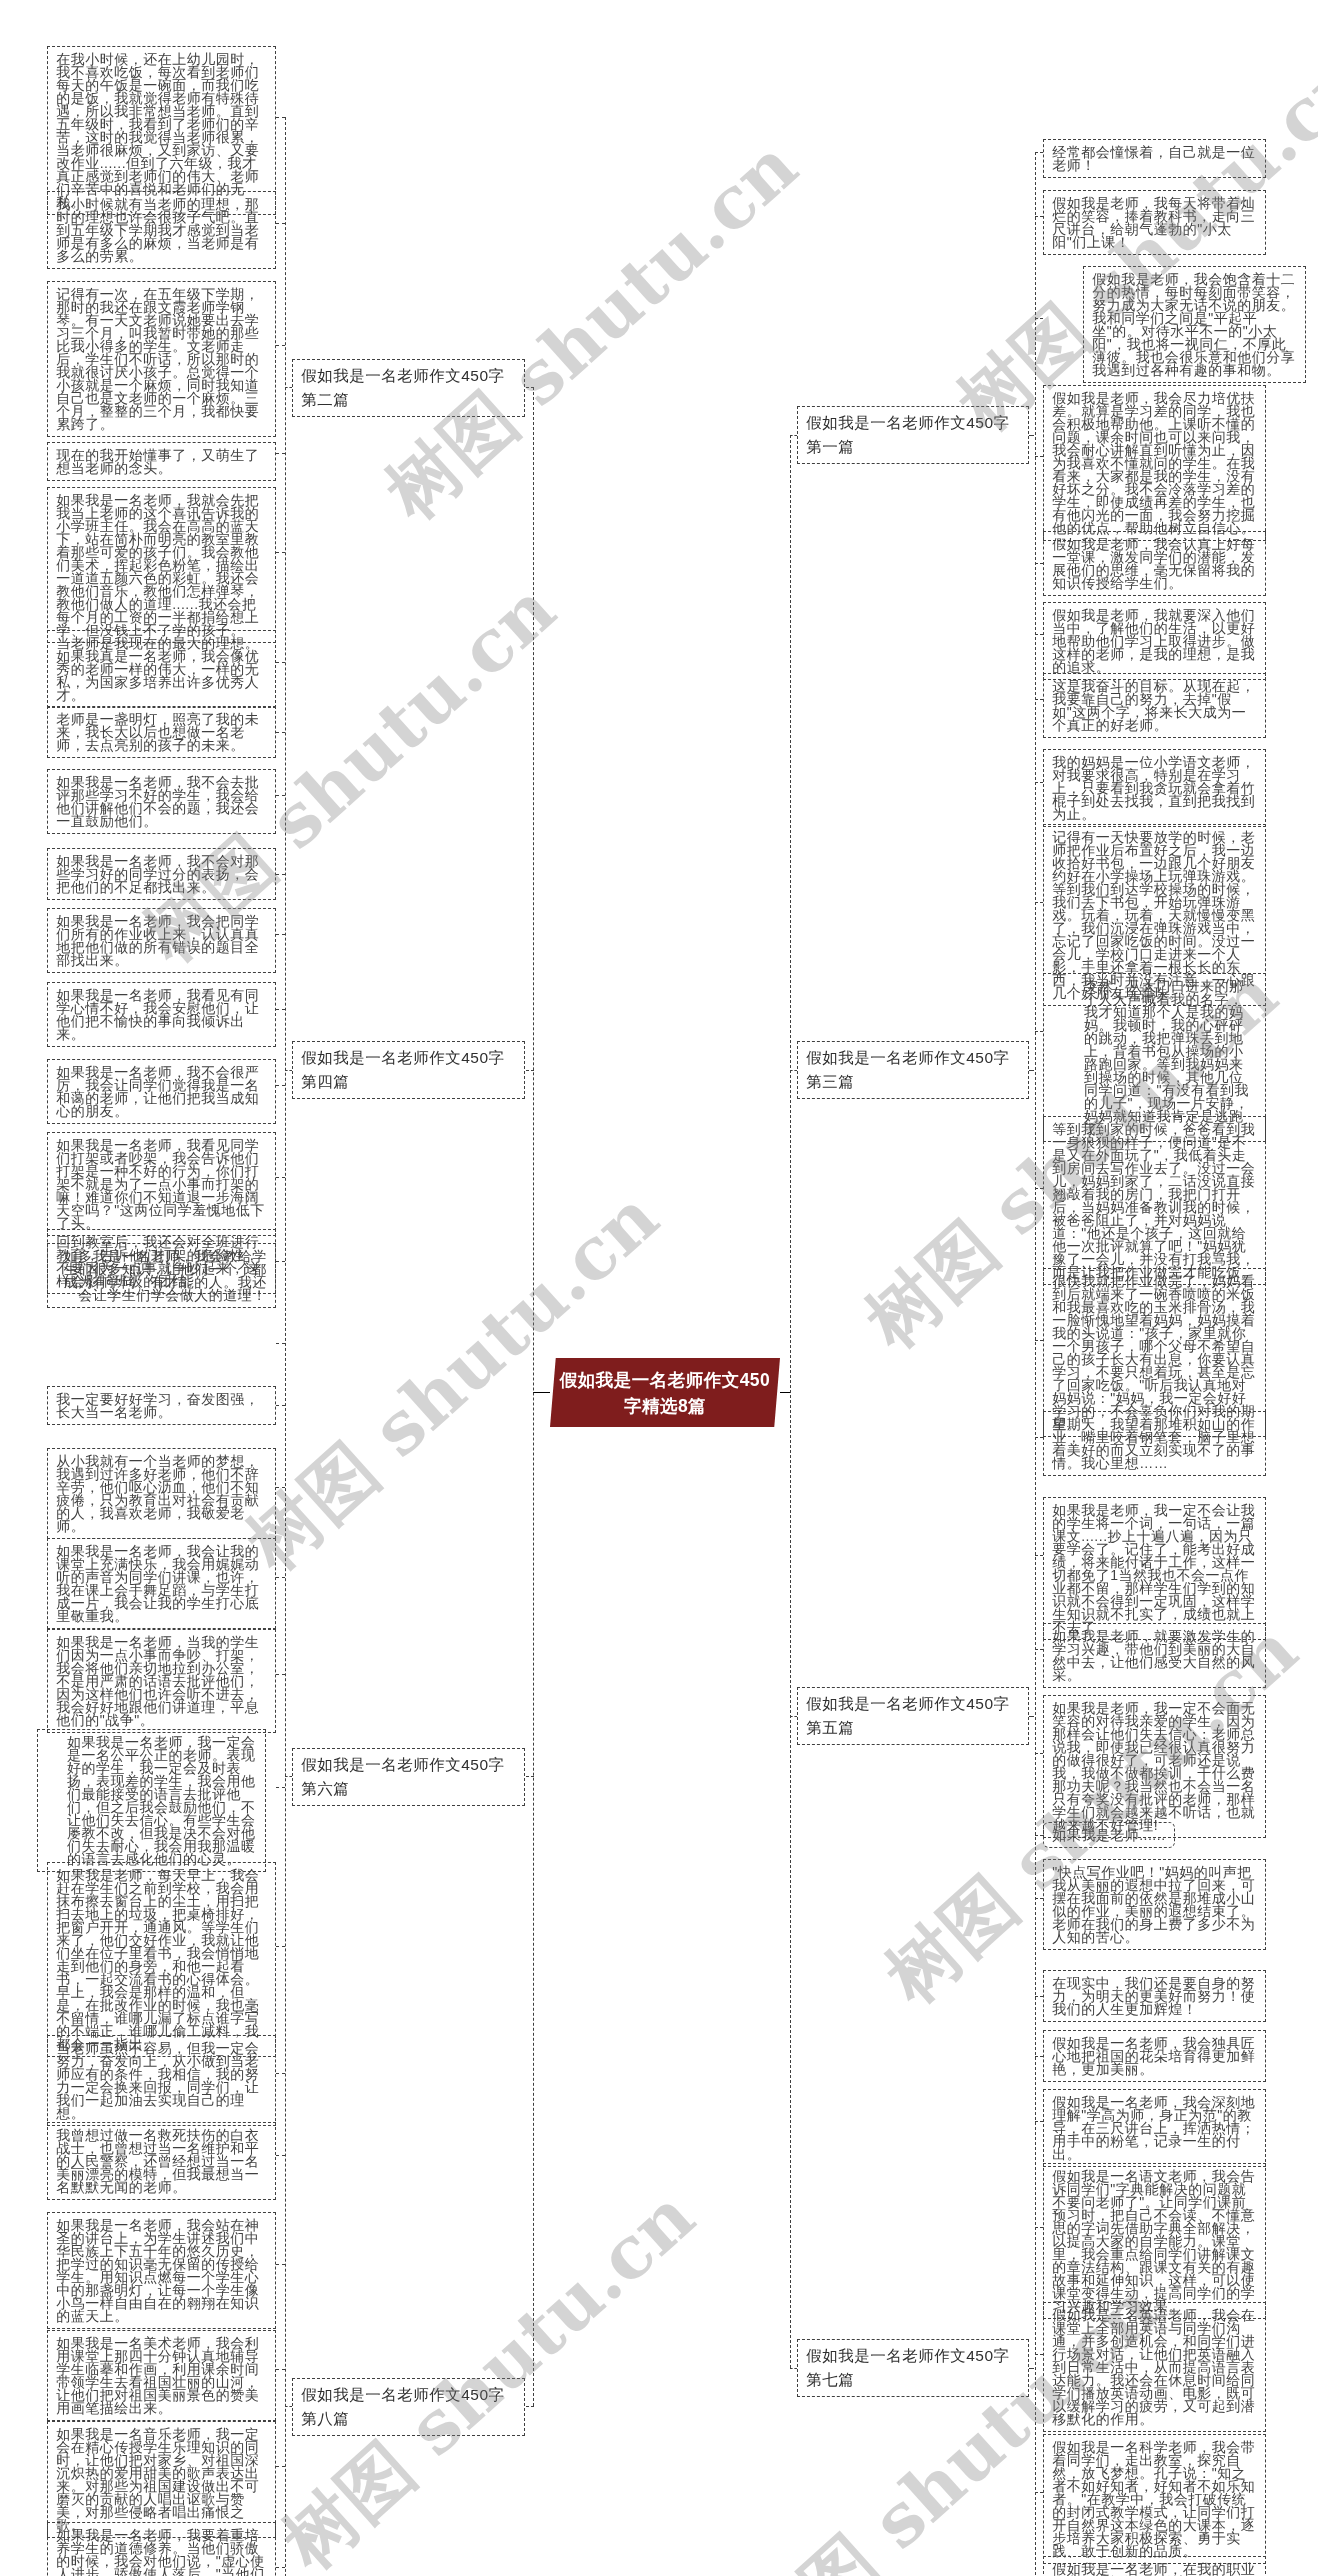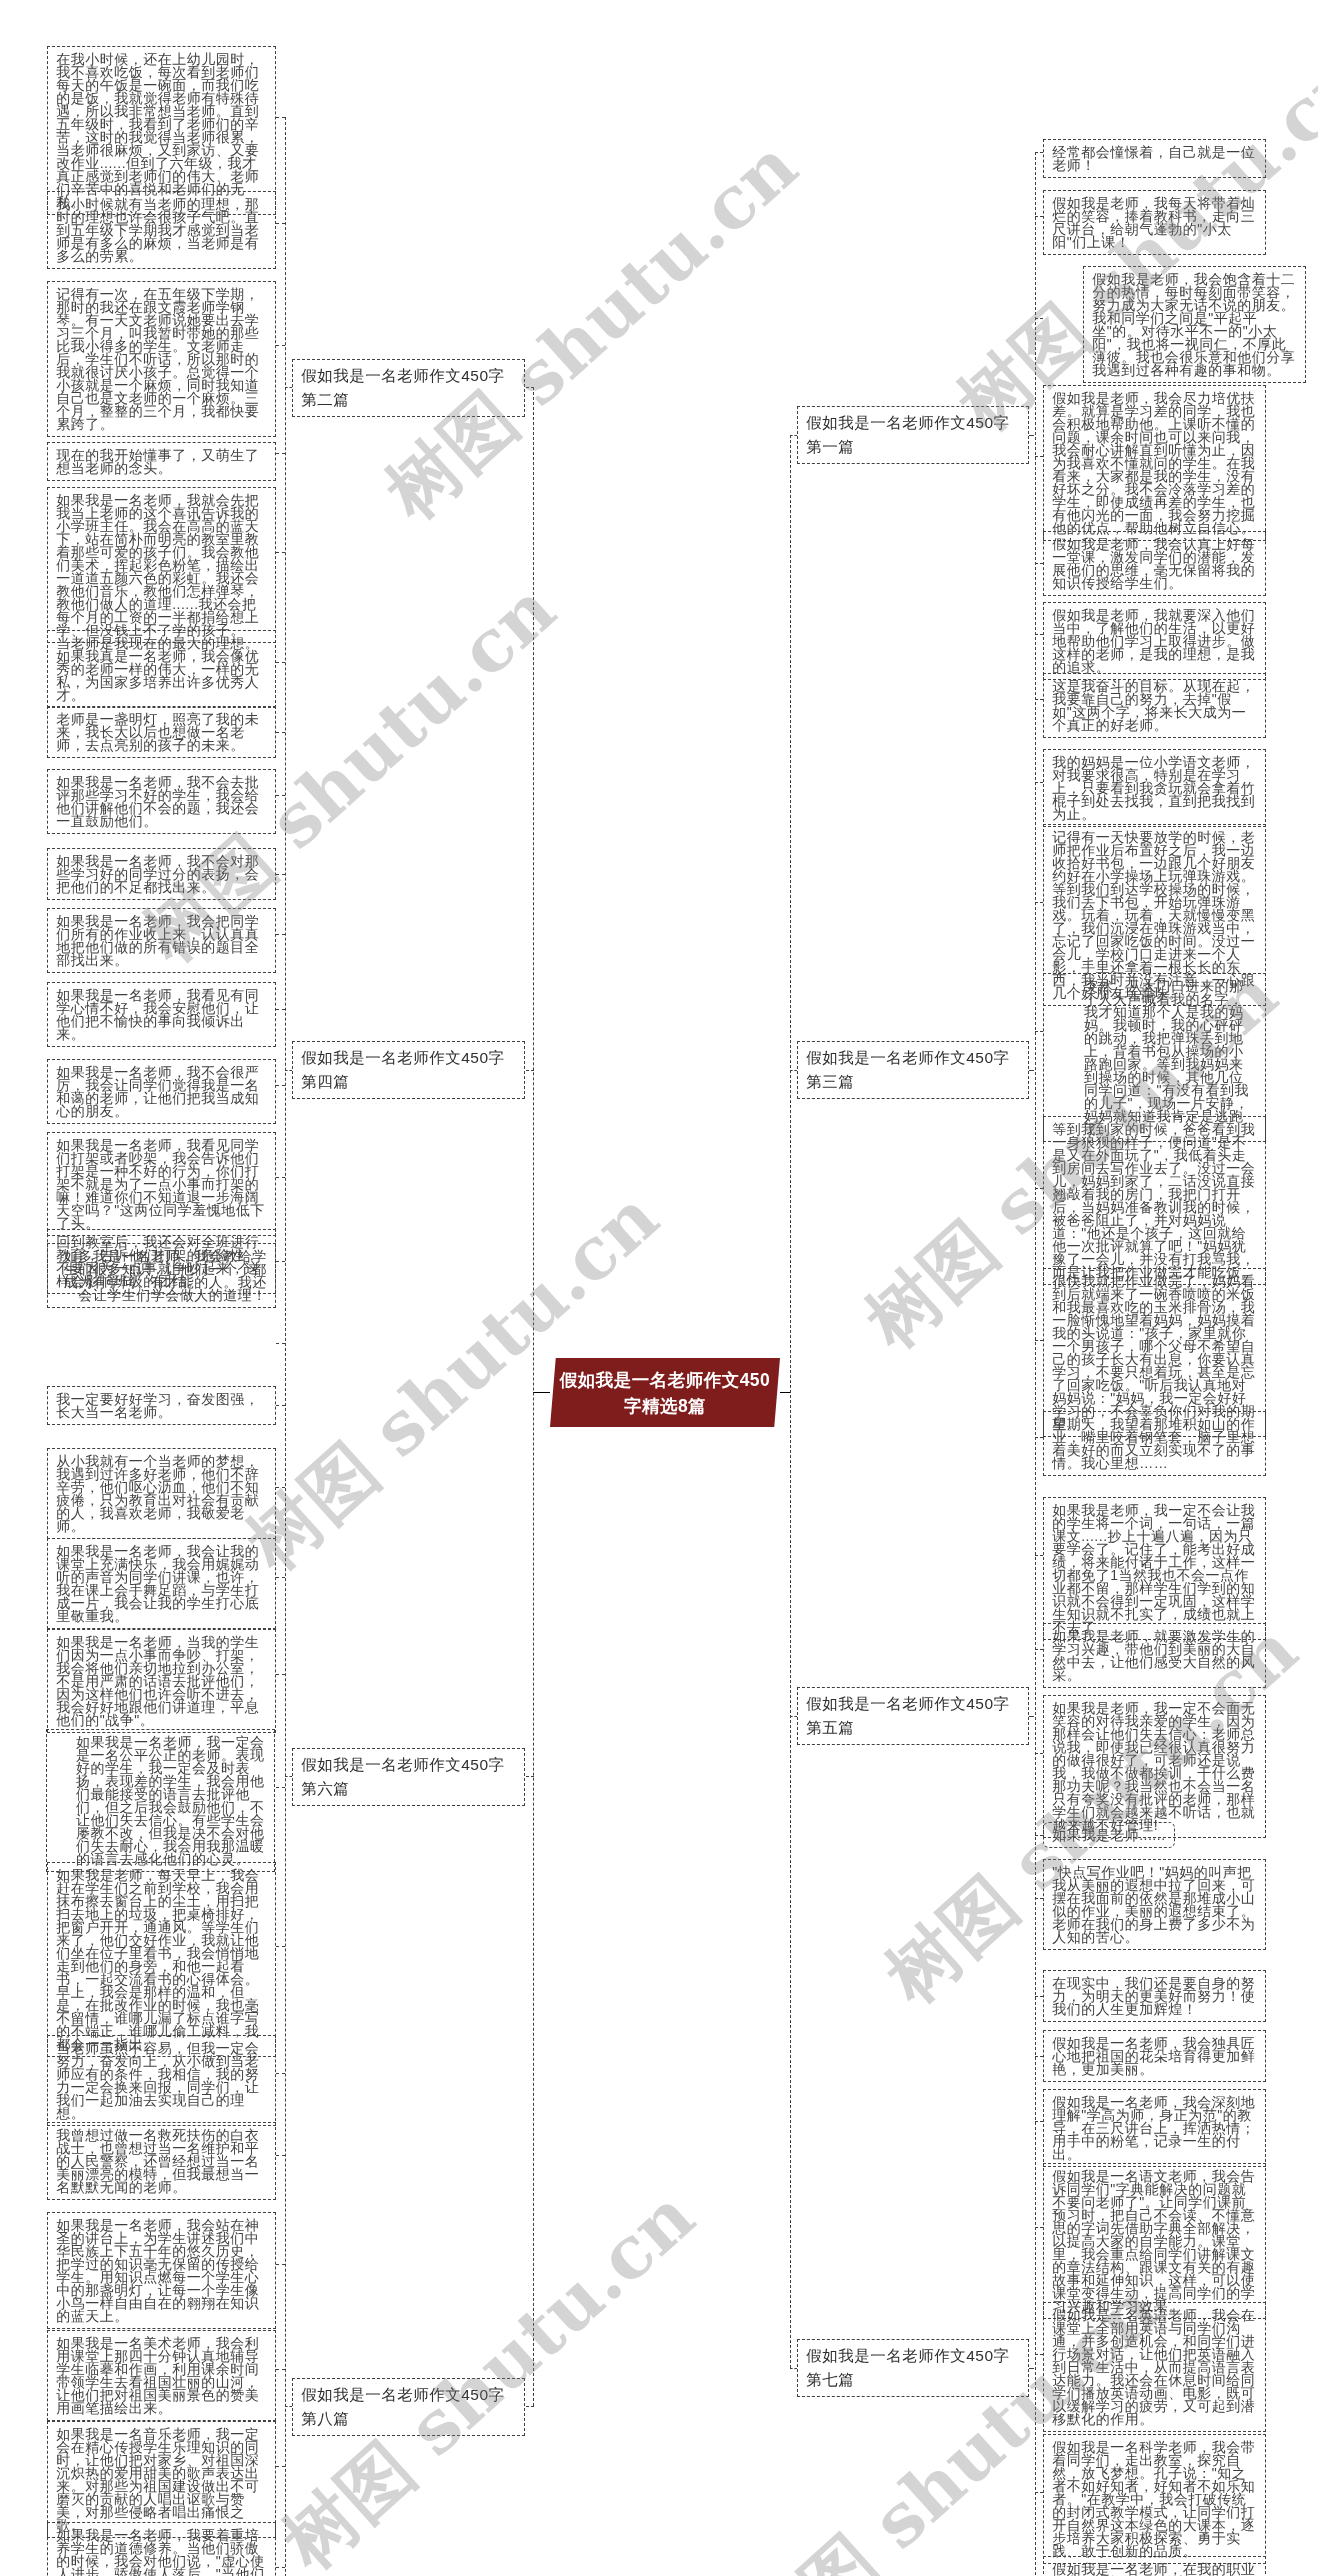--- a/index.html
+++ b/index.html
@@ -154,21 +154,21 @@
       <div class="box para" style="left: 1043px; top: 1497px; max-width: 223px;">如果我是老师，我一定不会让我的学生将一个词，一句话，一篇课文......抄上十遍八遍，因为只要学会了。记住了，能考出好成绩，将来能付诸于工作，这样一切都免了1当然我也不会一点作业都不留，那样学生们学到的知识就不会得到一定巩固，这样学生知识就不扎实了，成绩也就上不去了。</div>
       <div class="box para" style="left: 1043px; top: 1623px; max-width: 223px;">如果我是老师，就要激发学生的学习兴趣，带他们到美丽的大自然中去，让他们感受大自然的风采。</div>
       <div class="box para" style="left: 1043px; top: 1695px; max-width: 223px;">如果我是老师，我一定不会面无笑容的对待我亲爱的学生，因为那样会让他们失去信心：老师总说我，即使我已经很认真很努力的做得很好了，可老师还是说我，我做不做都挨训，干什么费那功夫呢？我当然也不会当一名只有夸奖没有批评的老师，那样学生们就会越来越不听话，也就越来越不好管理!</div>
       <div class="box para" style="left: 1043px; top: 1822px; max-width: 223px; border-radius: 6px;">如果我是老师......</div>
       <div class="box para" style="left: 1043px; top: 1859px; max-width: 223px;">"快点写作业吧！"妈妈的叫声把我从美丽的遐想中拉了回来，可摆在我面前的依然是那堆成小山似的作业，美丽的遐想结束了。老师在我们的身上费了多少不为人知的苦心。</div>
       <div class="box para" style="left: 1043px; top: 1970px; max-width: 223px;">在现实中，我们还是要自身的努力，为明天的更美好而努力！使我们的人生更加辉煌！</div>
       <div class="box label-box" style="left: 292px; top: 1748px; width: 233px;">假如我是一名老师作文450字 第六篇</div>
       <div class="box para" style="left: 47px; top: 1448px; max-width: 229px;">从小我就有一个当老师的梦想，我遇到过许多好老师，他们不辞辛劳，他们呕心沥血，他们不知疲倦，只为教育出对社会有贡献的人，我喜欢老师，我敬爱老师。</div>
       <div class="box para" style="left: 47px; top: 1538px; max-width: 229px;">如果我是一名老师，我会让我的课堂上充满快乐，我会用娓娓动听的声音为同学们讲课，也许，我在课上会手舞足蹈，与学生打成一片，我会让我的学生打心底里敬重我。</div>
       <div class="box para" style="left: 47px; top: 1629px; max-width: 229px;">如果我是一名老师，当我的学生们因为一点小事而争吵、打架，我会将他们亲切地拉到办公室，不是用严肃的话语去批评他们，因为这样他们也许会听不进去，我会好好地跟他们讲道理，平息他们的"战争"。</div>
-      <div class="box para" style="left: 46px; top: 1729px; max-width: 229px; padding-left: 29px;">如果我是一名老师，我一定会是一名公平公正的老师。表现好的学生，我一定会及时表扬，表现差的学生，我会用他们最能接受的语言去批评他们，但之后我会鼓励他们，不让他们失去信心。有些学生会屡教不改，但我是决不会对他们失去耐心，我会用我那温暖的语言去感化他们的心灵。</div>
+      <div class="box para" style="left: 37px; top: 1729px; max-width: 229px; padding-left: 29px;">如果我是一名老师，我一定会是一名公平公正的老师。表现好的学生，我一定会及时表扬，表现差的学生，我会用他们最能接受的语言去批评他们，但之后我会鼓励他们，不让他们失去信心。有些学生会屡教不改，但我是决不会对他们失去耐心，我会用我那温暖的语言去感化他们的心灵。</div>
       <div class="box para" style="left: 47px; top: 1862px; max-width: 229px;">如果我是老师，每天早上，我会赶在学生们之前到学校，我会用抹布擦去窗台上的尘土，用扫把扫去地上的垃圾，把桌椅排好，把窗户开开，通通风。等学生们来了，他们交好作业，我就让他们坐在位子里看书，我会悄悄地走到他们的身旁，和他一起看书，一起交流看书的心得体会。早上，我会是那样的温和，但是，在批改作业的时候，我也毫不留情，谁哪儿漏了标点谁字写的不端正，谁哪儿偷工减料，我都会一一指出。</div>
       <div class="box para" style="left: 47px; top: 2035px; max-width: 229px;">当老师虽然不容易，但我一定会努力，奋发向上，从小做到当老师应有的条件，我相信，我的努力一定会换来回报，同学们，让我们一起加油去实现自己的理想。</div>
       <div class="box label-box" style="left: 797px; top: 2339px; width: 232px;">假如我是一名老师作文450字 第七篇</div>
       <div class="box para" style="left: 1043px; top: 2030px; max-width: 223px;">假如我是一名老师，我会独具匠心地把祖国的花朵培育得更加鲜艳，更加美丽。</div>
       <div class="box para" style="left: 1043px; top: 2089px; max-width: 223px;">假如我是一名老师，我会深刻地理解"学高为师，身正为范"的教导，在三尺讲台上，挥洒热情；用手中的粉笔，记录一生的付出。</div>
       <div class="box para" style="left: 1043px; top: 2163px; max-width: 223px;">假如我是一名语文老师，我会告诉同学们"字典能解决的问题就不要问老师了"。让同学们课前预习时，把自己不会读、不懂意思的字词先借助字典全部解决，以提高大家的自学能力。课堂里，我会重点给同学们讲解课文的章法结构、跟课文有关的有趣故事和延伸知识，这样，可以使课堂变得生动，提高同学们的学习兴趣和学习效果。</div>
       <div class="box para" style="left: 1043px; top: 2302px; max-width: 223px;">假如我是一名英语老师，我会在课堂上全部用英语与同学们沟通，并多创造机会，和同学们进行场景对话，让他们把英语融入到日常生活中，从而提高语言表达能力。我还会在休息时间给同学们播放英语动画、电影，既可以缓解学习的疲劳，又可起到潜移默化的作用。</div>
       <div class="box para" style="left: 1043px; top: 2434px; max-width: 223px;">假如我是一名科学老师，我会带着同学们，走出教室，探究自然，放飞梦想。孔子说："知之者不如好知者，好知者不如乐知者。"在教学中，我会打破传统的封闭式教学模式，让同学们打开自然界这本绿色的大课本，逐步培养大家积极探索、勇于实践、敢于创新的品质。</div>
       <div class="box para" style="left: 1043px; top: 2556px; max-width: 223px;">假如我是一名老师，在我的职业词典里永远没有"差生"，只有"差异的学生"。我会推行赏识教育，给同学们更多的鼓励，即便是批评，也会饱含深情。</div>
       <div class="box label-box" style="left: 292px; top: 2378px; width: 233px;">假如我是一名老师作文450字 第八篇</div>

